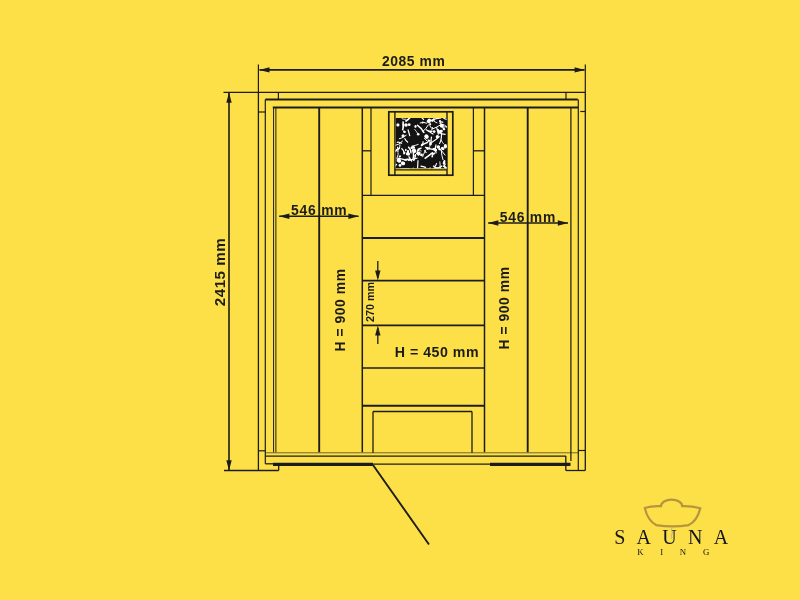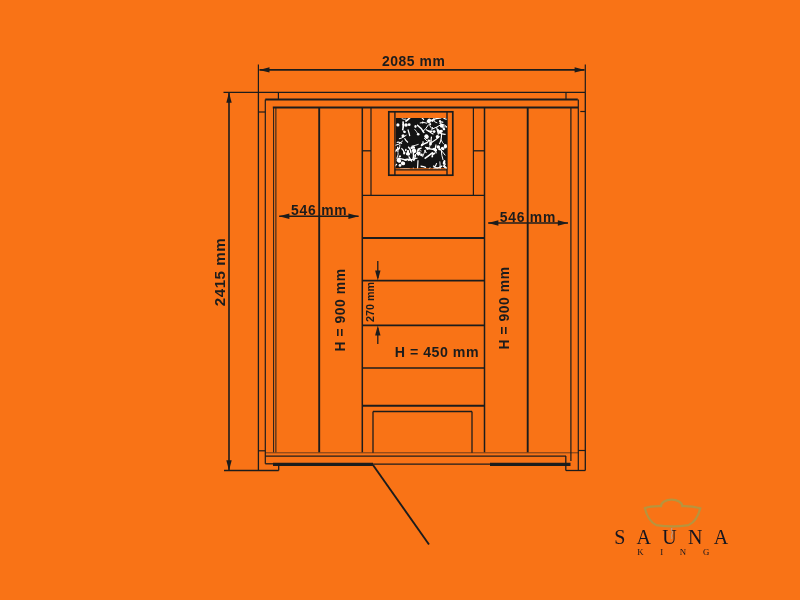--- a/index.html
+++ b/index.html
@@ -1,16 +1,16 @@
 <!DOCTYPE html>
 <html><head>
 <meta charset="utf-8">
 <style>
 html,body{margin:0;padding:0;background:#ffffff;}
-#canvas{position:relative;width:800px;height:600px;background:#f97316;overflow:hidden;}
+#canvas{position:relative;width:800px;height:600px;background:#fde047;overflow:hidden;}
 svg text{font-family:"Liberation Sans",sans-serif;}
 </style>
 </head>
 <body>
 <div id="canvas">
 <svg width="800" height="600" viewBox="0 0 800 600" xmlns="http://www.w3.org/2000/svg">
 <g fill="none" stroke="#1c1c1c">
 
 <g id="topdim" stroke="#1c1c1c">
   <line x1="259.5" y1="69.9" x2="584.5" y2="69.9" stroke-width="1.6"></line>

